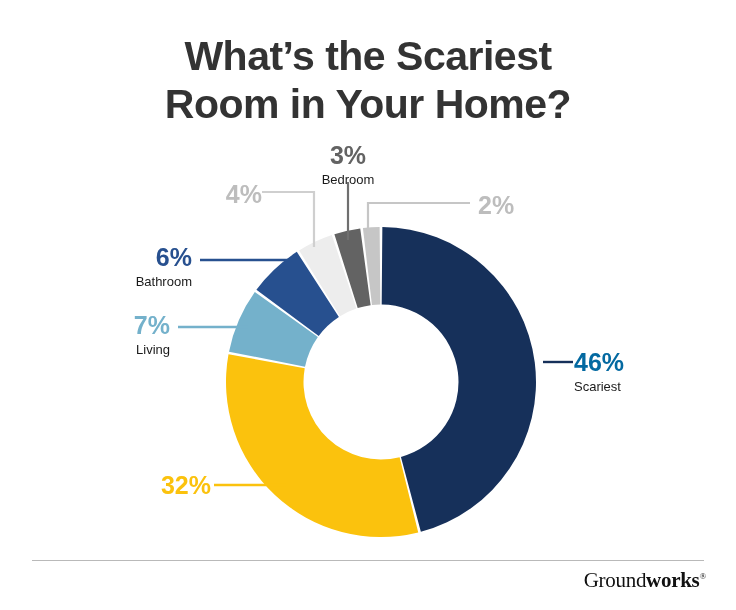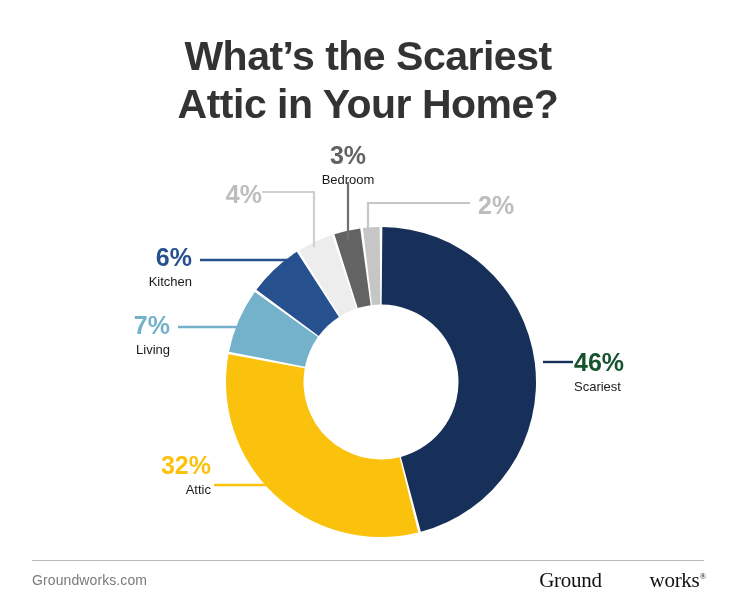--- a/index.html
+++ b/index.html
@@ -94,34 +94,34 @@
   .brand {
     position: absolute;
     right: 30px;
     top: 568px;
     font-family: "Liberation Serif", serif;
     font-size: 21px;
     color: #111111;
     letter-spacing: -0.3px;
   }
   .brand .b-strong { font-weight: normal; }
-  .brand .b-light  { font-weight: normal; margin-left: 48px; }
+  .brand .b-light  { font-weight: bold; }
   .brand .b-reg {
     font-size: 9px;
     vertical-align: super;
   }
 </style>
 </head>
 <body>
 
 <div id="infographic">
 
   <div class="title-block">
     <span class="title-line">What’s the Scariest</span>
-    <span class="title-line">Attic in Your Home?</span>
+    <span class="title-line">Room in Your Home?</span>
   </div>
 
   <div class="chart-wrap">
     <svg class="chart-svg" viewBox="0 0 736 420">
       <g id="slice-layer">
           <path d="M 382.35261300224795 97.00590192505345 A 155 155 0 0 1 420.85558293897793 401.78829229480607 L 400.92779146948897 326.89414614740303 A 77.5 77.5 0 0 0 381.676306501124 174.5029509625267 Z" fill="#16305a"></path>
           <path d="M 418.2353465839759 402.4610546446196 A 155 155 0 0 1 228.49781912030105 224.28565665696584 L 304.74890956015054 238.14282832848292 A 77.5 77.5 0 0 0 399.61767329198796 327.2305273223098 Z" fill="#fbc20d"></path>
           <path d="M 229.004727925275 221.6283476424097 A 155 155 0 0 1 254.81209465477053 161.99104186480434 L 317.90604732738524 206.99552093240217 A 77.5 77.5 0 0 0 305.0023639626375 236.81417382120483 Z" fill="#74b1cb"></path>
           <path d="M 256.40218660433135 159.80246805354207 A 155 155 0 0 1 296.8079602576461 121.85892099716597 L 338.90398012882304 186.92946049858298 A 77.5 77.5 0 0 0 318.70109330216565 205.90123402677102 Z" fill="#27508f"></path>
           <path d="M 299.09205811803616 120.40938841748309 A 155 155 0 0 1 331.81777825721065 105.00983344303913 L 356.4088891286053 178.50491672151958 A 77.5 77.5 0 0 0 340.0460290590181 186.20469420874156 Z" fill="#ededed"></path>
@@ -133,52 +133,50 @@
           <path d="M 214 355 L 286 355" stroke="#fbc20d" stroke-width="2.4" fill="none"></path>
           <path d="M 178 197 L 248 197" stroke="#74b1cb" stroke-width="2.4" fill="none"></path>
           <path d="M 200 130 L 288 130" stroke="#27508f" stroke-width="2.4" fill="none"></path>
           <polyline points="262,62 314,62 314,117" stroke="#cfcfcf" stroke-width="2.2" fill="none"></polyline>
           <polyline points="348,52 348,110" stroke="#6f6f6f" stroke-width="2.2" fill="none"></polyline>
           <polyline points="368,112 368,73 470,73" stroke="#c6c6c6" stroke-width="2.2" fill="none"></polyline>
         </g>
     </svg>
 
     <div class="callout align-left" style="left:574px; top:219px;">
-      <span class="pct" style="color: #14532d;">46%</span>
+      <span class="pct" style="color: #0369a1;">46%</span>
       <span class="name">Scariest</span>
     </div>
 
-    <div class="callout align-right" style="left:56px; top:322px; width:155px;">
+    <div class="callout align-right" style="left:56px; top:342px; width:155px;">
       <span class="pct" style="color: rgb(251, 194, 13);">32%</span>
-      <span class="name">Attic</span>
     </div>
 
     <div class="callout align-right" style="left:24px; top:182px; width:146px;">
       <span class="pct" style="color: rgb(116, 177, 203);">7%</span>
       <span class="name">Living</span>
     </div>
 
     <div class="callout align-right" style="left:30px; top:114px; width:162px;">
       <span class="pct" style="color: rgb(39, 80, 143);">6%</span>
-      <span class="name">Kitchen</span>
+      <span class="name">Bathroom</span>
     </div>
 
     <div class="callout align-right" style="left:140px; top:51px; width:122px;">
       <span class="pct" style="color: rgb(189, 189, 189);">4%</span>
     </div>
 
     <div class="callout align-center" style="left:283px; top:12px; width:130px;">
       <span class="pct" style="color: rgb(99, 99, 99);">3%</span>
       <span class="name">Bedroom</span>
     </div>
 
     <div class="callout align-left" style="left:478px; top:62px; width:150px;">
       <span class="pct" style="color: rgb(189, 189, 189);">2%</span>
     </div>
   </div>
 
   <div class="footer-rule"></div>
-  <div class="footer-url">Groundworks.com</div>
   <div class="brand">
     <span class="b-strong">Ground</span><span class="b-light">works</span><span class="b-reg">®</span>
   </div>
 
 </div>
 
 </body></html>

